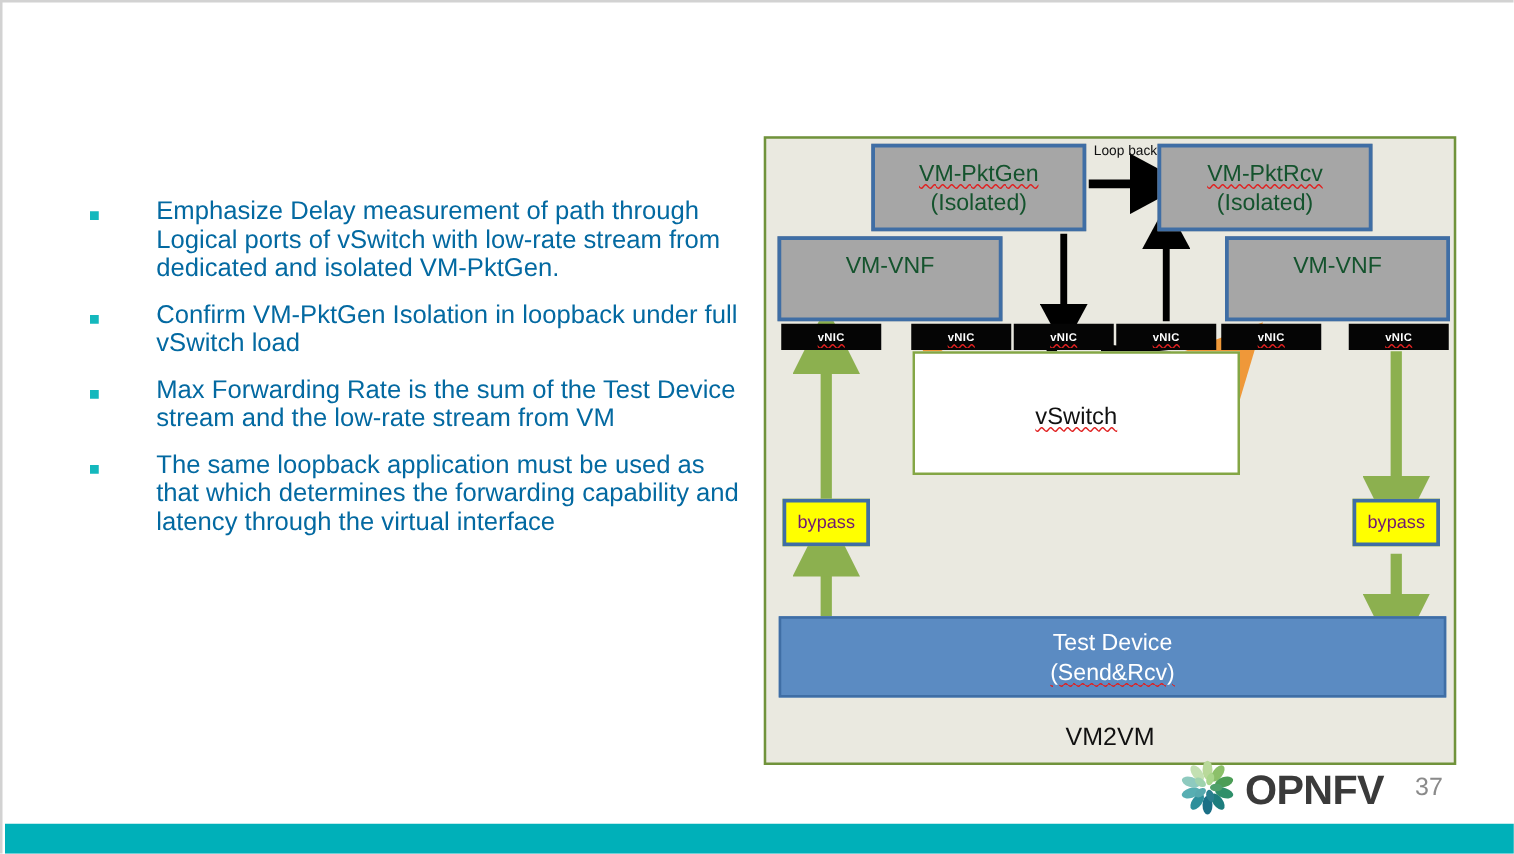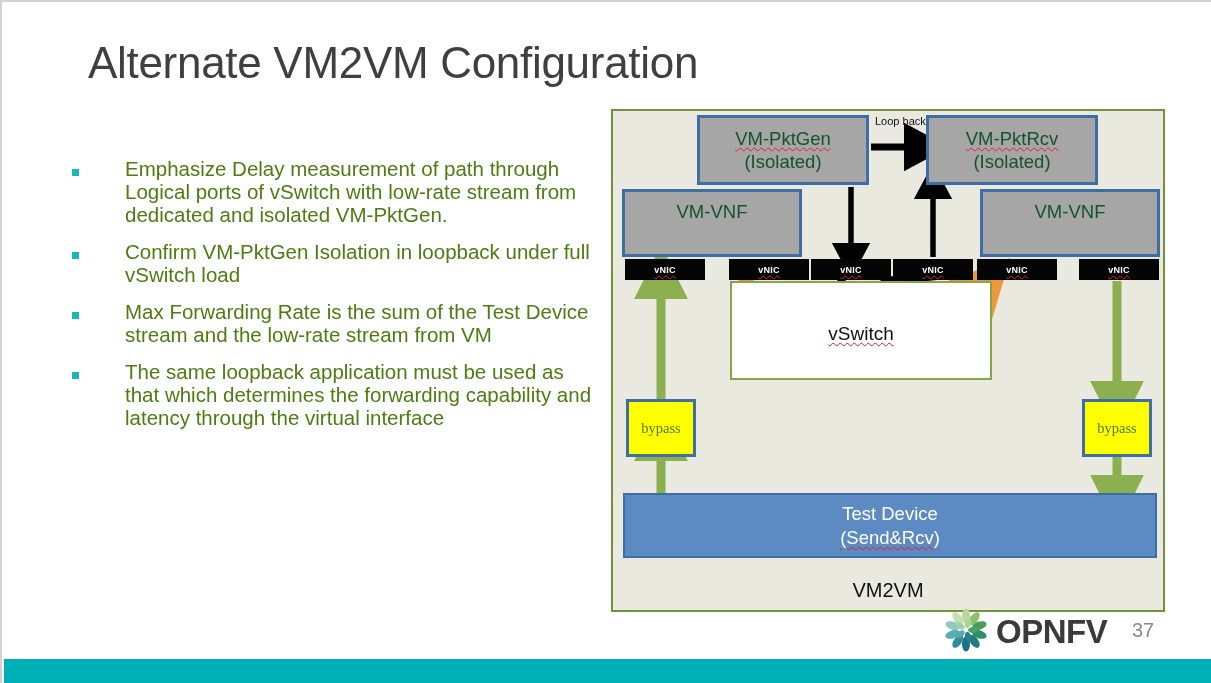--- a/index.html
+++ b/index.html
@@ -33,21 +33,21 @@
     display:flex;align-items:flex-start;
     margin-bottom:14px;
   }
   .bullet-mark{
     flex:0 0 auto;width:7px;height:7px;background:#14b8bd;
     margin-right:46px;margin-left:10px;margin-top:11px;
   }
   .bullet-text{
     flex:1 1 auto;
     font-size:20.5px;line-height:1.12;
-    color:#4d7c0f;
+    color:#0369a1;
     font-family:"Liberation Sans", sans-serif;
   }
   
   .diagram{
     position:absolute;left:609px;top:107px;
     width:554px;height:503px;
     background:#eae9e0;
     border:2px solid #70933b;
     box-sizing:border-box;
     padding-left:24px;
@@ -91,24 +91,24 @@
     background:#ffffff;border:2px solid #84a645;box-sizing:border-box;
   }
   .vswitch-label{
     position:absolute;left:0;right:0;top:40px;text-align:center;
     font-size:19px;color:#111111;
     font-family:"Liberation Sans", sans-serif;
   }
 
   .bypass{
     position:absolute;background:#ffff00;border:3px solid #3f6ea5;
-    box-sizing:border-box;width:70px;height:58px;
+    box-sizing:border-box;width:70px;height:38px;
     display:flex;align-items:center;justify-content:center;
-    font-size:14.5px;color:#4d7c0f;top:288px;
-    font-family:Liberation Serif, serif;
+    font-size:14.5px;color:#701a75;top:288px;
+    font-family:Liberation Sans, sans-serif;
   }
   #bypass-left{ left:13px; }
   #bypass-right{ left:469px; }
 
   .testdevice{
     position:absolute;left:10px;top:382px;width:534px;height:65px;
     background:#5b8bc2;border:2px solid #3f6ea5;box-sizing:border-box;
     color:#ffffff;display:flex;flex-direction:column;
     align-items:center;justify-content:center;
     font-size:18.5px;line-height:1.25;
@@ -145,21 +145,20 @@
     position:absolute;left:1130px;top:617px;
     font-size:20px;color:#8a8a8a;
     font-family:"Liberation Sans", sans-serif;
   }
 </style>
 </head>
 <body>
 
 <div class="slide">
 
-  <div class="title">Alternate VM2VM Configuration</div>
 
   <div class="bullets">
     <div class="bullet-row">
       <span class="bullet-mark"></span>
       <span class="bullet-text">Emphasize Delay measurement of path through Logical ports of vSwitch with low-rate stream from dedicated and isolated VM-PktGen.</span>
     </div>
     <div class="bullet-row">
       <span class="bullet-mark"></span>
       <span class="bullet-text">Confirm VM-PktGen Isolation in loopback under full vSwitch load</span>
     </div>

